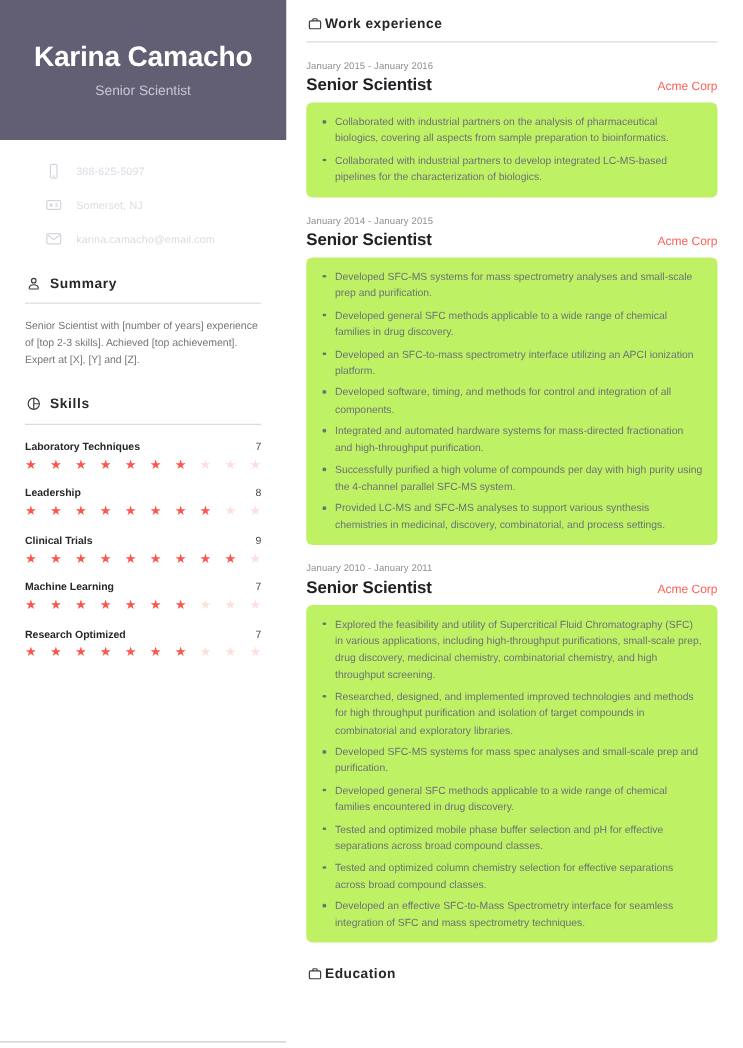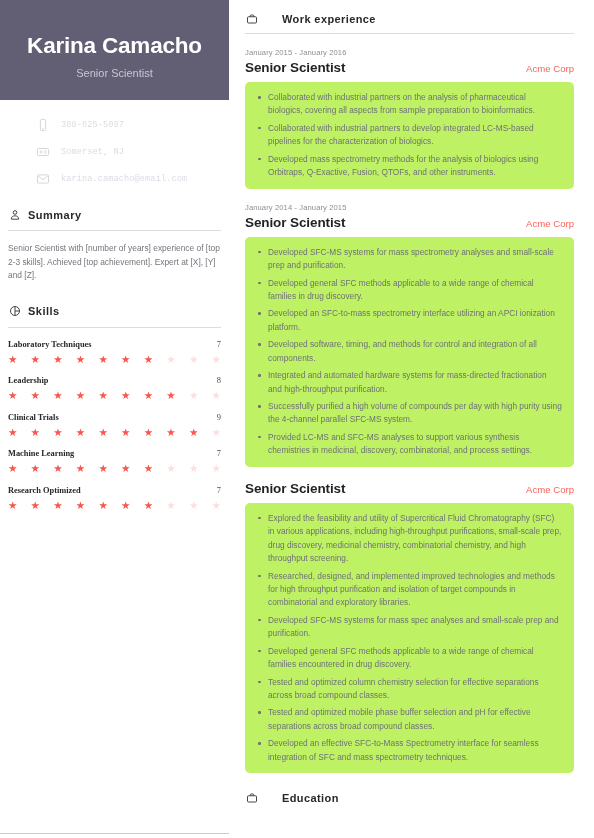--- a/index.html
+++ b/index.html
@@ -25,21 +25,21 @@
   
   .sidebar {
     width: 229px;
     flex: 0 0 229px;
     background: #ffffff;
     position: relative;
   }
   .sidebar-header {
     background: #625f74;
     padding: 34px 22px 26px 22px;
-    height: 100px;
+    height: 112px;
     box-sizing: border-box;
   }
   .full-name {
     color: #ffffff;
     font-size: 22.5px;
     font-weight: bold;
     letter-spacing: -0.2px;
     text-align: center;
     line-height: 1.1;
     margin: 0 0 8px 0;
@@ -49,21 +49,20 @@
     color: #c8c6d2;
     font-size: 11px;
     text-align: center;
     margin: 0;
     font-weight: normal;
   }
   .contact-list {
     padding: 18px 0 0 0;
     margin: 0;
     list-style: none;
-    font-family: Liberation Mono, monospace;
   }
   .contact-item {
     display: flex;
     align-items: center;
     margin: 0 0 13px 0;
     padding-left: 36px;
   }
   .contact-icon {
     width: 14px;
     height: 14px;
@@ -75,21 +74,21 @@
   }
   .contact-icon svg { display: block; }
   .contact-text {
     color: #dddbe4;
     font-size: 8.6px;
     letter-spacing: 0.1px;
   }
 
   
   .side-section {
-    padding: 0 8px;
+    padding: 0 20px;
     margin-top: 22px;
   }
   .side-head {
     display: flex;
     align-items: center;
     gap: 7px;
     padding-bottom: 9px;
   }
   .side-head-icon {
     width: 13px;
@@ -118,21 +117,20 @@
   }
 
   
   .skill {
     margin-top: 12px;
   }
   .skill-top {
     display: flex;
     justify-content: space-between;
     align-items: flex-start;
-    font-family: Liberation Serif, serif;
   }
   .skill-name {
     font-size: 8.4px;
     font-weight: bold;
     color: #26282b;
   }
   .skill-score {
     font-size: 8.4px;
     color: #4a4c50;
   }
@@ -161,21 +159,21 @@
   
   .main {
     flex: 1 1 auto;
     padding: 12px 20px 0 16px;
     box-sizing: border-box;
     overflow: hidden;
   }
   .main-section-head {
     display: flex;
     align-items: center;
-    gap: 24px;
+    gap: 2px;
     padding-bottom: 8px;
   }
   .main-head-icon {
     width: 13px;
     height: 13px;
     display: flex;
     align-items: center;
     justify-content: center;
     color: #3a3c40;
   }
@@ -430,21 +428,20 @@
           <div class="entry">
             <div class="entry-dates">January 2015 - January 2016</div>
             <div class="entry-row">
               <span class="entry-role">Senior Scientist</span>
               <span class="entry-org">Acme Corp</span>
             </div>
             <div class="bullet-box">
               <ul class="bullet-list">
                 <li>Collaborated with industrial partners on the analysis of pharmaceutical biologics, covering all aspects from sample preparation to bioinformatics.</li>
                 <li>Collaborated with industrial partners to develop integrated LC-MS-based pipelines for the characterization of biologics.</li>
-                <li>Developed mass spectrometry methods for the analysis of biologics using Orbitraps, Q-Exactive, Fusion, QTOFs, and other instruments.</li>
               </ul>
             </div>
           </div>
           <div class="entry">
             <div class="entry-dates">January 2014 - January 2015</div>
             <div class="entry-row">
               <span class="entry-role">Senior Scientist</span>
               <span class="entry-org">Acme Corp</span>
             </div>
             <div class="bullet-box">
@@ -453,32 +450,33 @@
                 <li>Developed general SFC methods applicable to a wide range of chemical families in drug discovery.</li>
                 <li>Developed an SFC-to-mass spectrometry interface utilizing an APCI ionization platform.</li>
                 <li>Developed software, timing, and methods for control and integration of all components.</li>
                 <li>Integrated and automated hardware systems for mass-directed fractionation and high-throughput purification.</li>
                 <li>Successfully purified a high volume of compounds per day with high purity using the 4-channel parallel SFC-MS system.</li>
                 <li>Provided LC-MS and SFC-MS analyses to support various synthesis chemistries in medicinal, discovery, combinatorial, and process settings.</li>
               </ul>
             </div>
           </div>
           <div class="entry">
+            <div class="entry-dates">January 2010 - January 2011</div>
             <div class="entry-row">
               <span class="entry-role">Senior Scientist</span>
               <span class="entry-org">Acme Corp</span>
             </div>
             <div class="bullet-box">
               <ul class="bullet-list">
                 <li>Explored the feasibility and utility of Supercritical Fluid Chromatography (SFC) in various applications, including high-throughput purifications, small-scale prep, drug discovery, medicinal chemistry, combinatorial chemistry, and high throughput screening.</li>
                 <li>Researched, designed, and implemented improved technologies and methods for high throughput purification and isolation of target compounds in combinatorial and exploratory libraries.</li>
                 <li>Developed SFC-MS systems for mass spec analyses and small-scale prep and purification.</li>
                 <li>Developed general SFC methods applicable to a wide range of chemical families encountered in drug discovery.</li>
+                <li>Tested and optimized mobile phase buffer selection and pH for effective separations across broad compound classes.</li>
                 <li>Tested and optimized column chemistry selection for effective separations across broad compound classes.</li>
-                <li>Tested and optimized mobile phase buffer selection and pH for effective separations across broad compound classes.</li>
                 <li>Developed an effective SFC-to-Mass Spectrometry interface for seamless integration of SFC and mass spectrometry techniques.</li>
               </ul>
             </div>
           </div>
         </div>
     </section>
 
     <section>
       <div class="main-section-head edu-head">
         <span class="main-head-icon">

